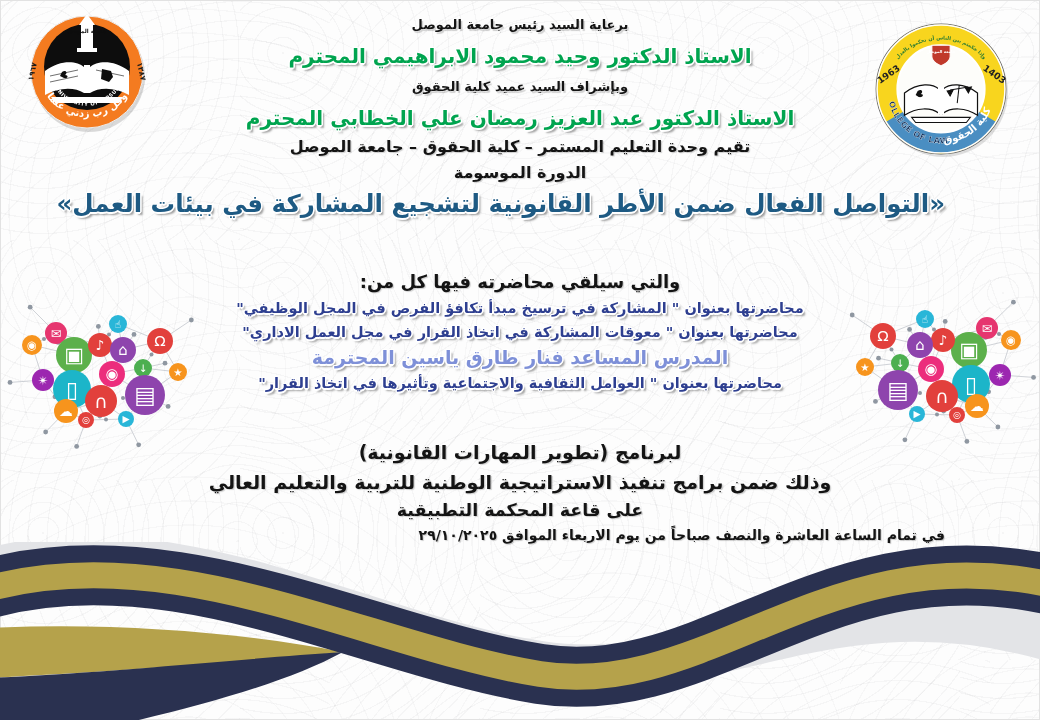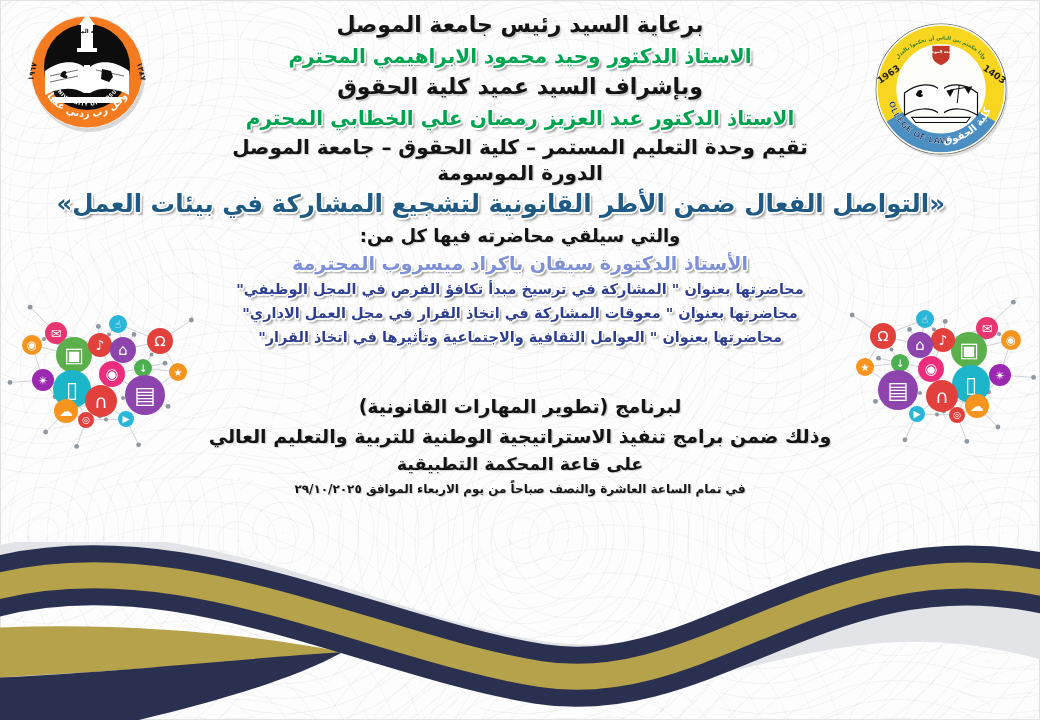--- a/index.html
+++ b/index.html
@@ -12,35 +12,35 @@
       repeating-radial-gradient(circle at 45% 88%, rgba(110,110,118,.045) 0 1.2px, transparent 1.2px 24px);
     background-size:240px 240px, 330px 330px, 420px 420px;
     box-shadow:inset 0 0 0 1px #e2e2e2;
     font-family:"DejaVu Sans", sans-serif;
   }
   .text-col{
     position:absolute;left:95px;right:95px;top:10px;
     text-align:center;direction:rtl;font-weight:bold;color:#141414;
   }
   .text-col div{white-space:nowrap;}
-  .l-black    {font-size:22px;line-height:30px;text-shadow:1.5px 1.5px 1px rgba(0,0,0,.18);}
-  .l-black-sm {font-size:20px;line-height:26px;text-shadow:1.2px 1.2px 1px rgba(0,0,0,.18);}
+  .l-black    {font-size:13px;line-height:30px;text-shadow:1.5px 1.5px 1px rgba(0,0,0,.18);}
+  .l-black-sm {font-size:16px;line-height:26px;text-shadow:1.2px 1.2px 1px rgba(0,0,0,.18);}
   .halo{
     text-shadow:-1.5px 0 #fff,1.5px 0 #fff,0 -1.5px #fff,0 1.5px #fff,
       -1px -1px #fff,1px -1px #fff,-1px 1px #fff,1px 1px #fff,
       2.5px 2.5px 2px rgba(70,70,70,.5);
   }
   .l-green    {font-size:20px;line-height:32px;color:#00a44f;}
   .l-title    {font-size:24.5px;line-height:36px;color:#1e5a83;}
-  .l-intro    {font-size:18px;line-height:28px;text-shadow:1.2px 1.2px 1px rgba(0,0,0,.18);}
+  .l-intro    {font-size:18px;line-height:28px;text-shadow:1.2px 1.2px 1px rgba(0,0,0,.18);margin-top:46px;}
   .l-name     {font-size:19px;line-height:27px;color:#7e90d8;}
   .l-lecture  {font-size:14.5px;line-height:24px;color:#2e3f90;}
   .l-footer   {font-size:19px;line-height:30px;text-shadow:1.3px 1.3px 1px rgba(0,0,0,.18);}
   .l-footer-sm{font-size:17.5px;line-height:27px;text-shadow:1.2px 1.2px 1px rgba(0,0,0,.18);}
-  .l-date     {font-size:12px;line-height:22px;text-shadow:1px 1px 1px rgba(0,0,0,.2);}
+  .l-date     {font-size:14px;line-height:22px;text-shadow:1px 1px 1px rgba(0,0,0,.2);text-align:right;}
   .spacer-footer{height:42px;}
   .logo{position:absolute;}
   .logo-uni{left:26px;top:8px;}
   .logo-college{left:auto;right:28px;top:20px;}
   .cluster{position:absolute;width:195px;height:168px;}
   .cluster-left{left:6px;top:298px;}
   .cluster-right{right:3px;top:293px;}
   .waves{position:absolute;left:0;bottom:0;width:1040px;height:178px;}
 </style>
 </head>
@@ -131,23 +131,23 @@
   <div class="text-col">
     <div class="l-black">برعاية السيد رئيس جامعة الموصل</div>
     <div class="l-green halo">الاستاذ الدكتور وحيد محمود الابراهيمي المحترم</div>
     <div class="l-black">وبإشراف السيد عميد كلية الحقوق</div>
     <div class="l-green halo">الاستاذ الدكتور عبد العزيز رمضان علي الخطابي المحترم</div>
     <div class="l-black-sm">تقيم وحدة التعليم المستمر – كلية الحقوق – جامعة الموصل</div>
     <div class="l-black-sm">الدورة الموسومة</div>
     <div class="l-title halo">«التواصل الفعال ضمن الأطر القانونية لتشجيع المشاركة في بيئات العمل»</div>
     <div class="l-intro">والتي سيلقي محاضرته فيها كل من:</div>
 
-    <div class="l-name halo">الأستاذ الدكتورة سيفان باكراد ميسروب المحترمة</div>
     <div class="l-lecture halo">محاضرتها بعنوان " المشاركة في ترسيخ مبدأ تكافؤ الفرص في المجل الوظيفي"</div>
     <div class="l-lecture halo">محاضرتها بعنوان " معوقات المشاركة في اتخاذ القرار في مجل العمل الاداري"</div>
+    <div class="l-name halo">المدرس المساعد فنار طارق ياسين المحترمة</div>
     <div class="l-lecture halo">محاضرتها بعنوان " العوامل الثقافية والاجتماعية وتأثيرها في اتخاذ القرار"</div>
 
     <div class="spacer-footer"></div>
     <div class="l-footer">لبرنامج (تطوير المهارات القانونية)</div>
     <div class="l-footer">وذلك ضمن برامج تنفيذ الاستراتيجية الوطنية للتربية والتعليم العالي</div>
     <div class="l-footer-sm">على قاعة المحكمة التطبيقية</div>
     <div class="l-date">في تمام الساعة العاشرة والنصف صباحاً من يوم الاربعاء الموافق ٢٩/١٠/٢٠٢٥</div>
   </div>
 
   <svg class="cluster cluster-left" id="cluster-left" viewBox="0 0 195 168">

